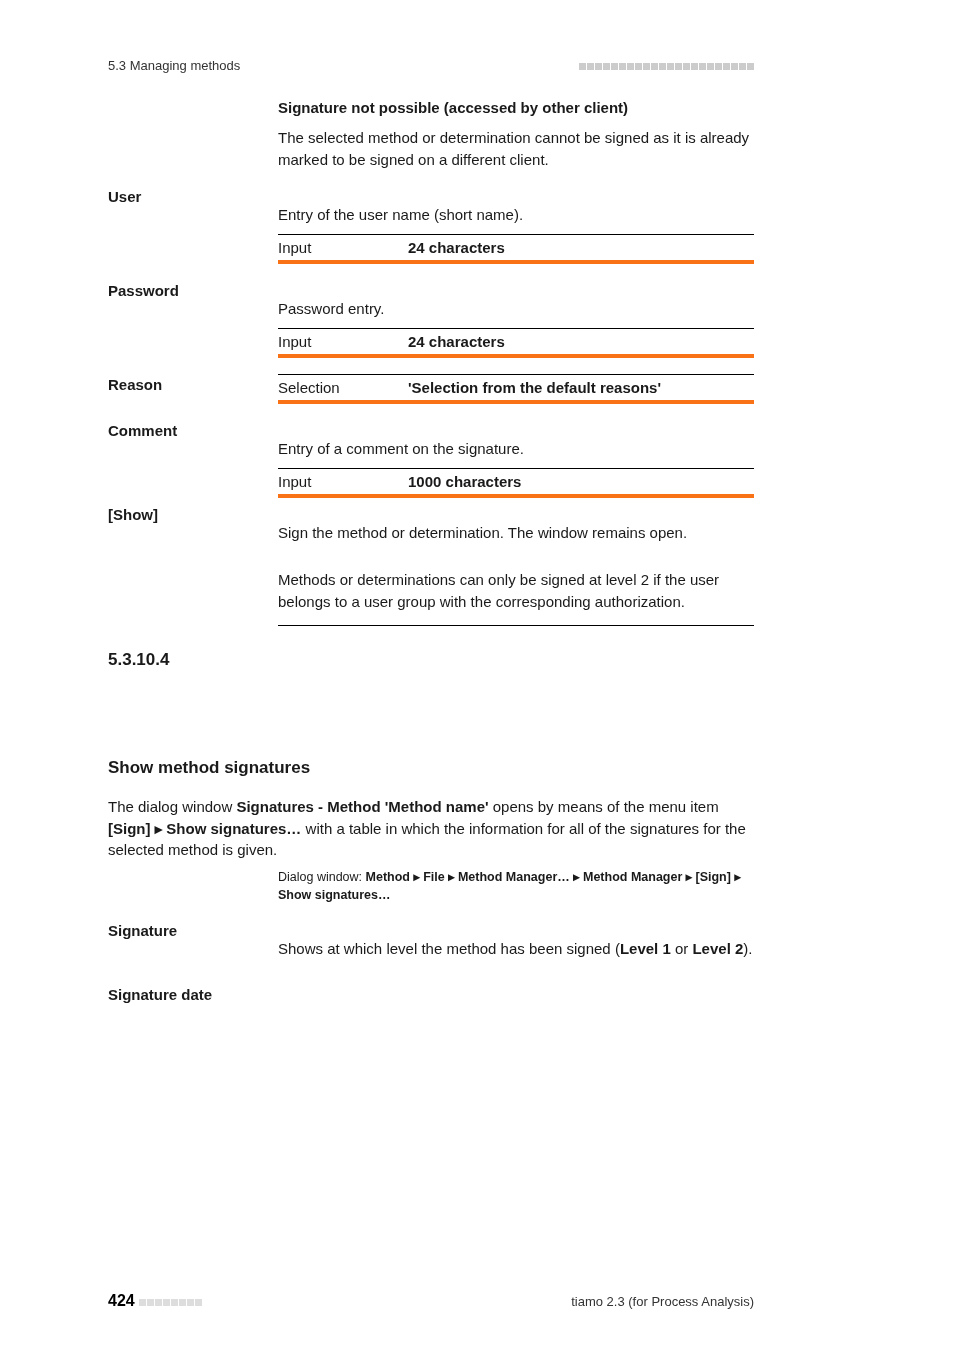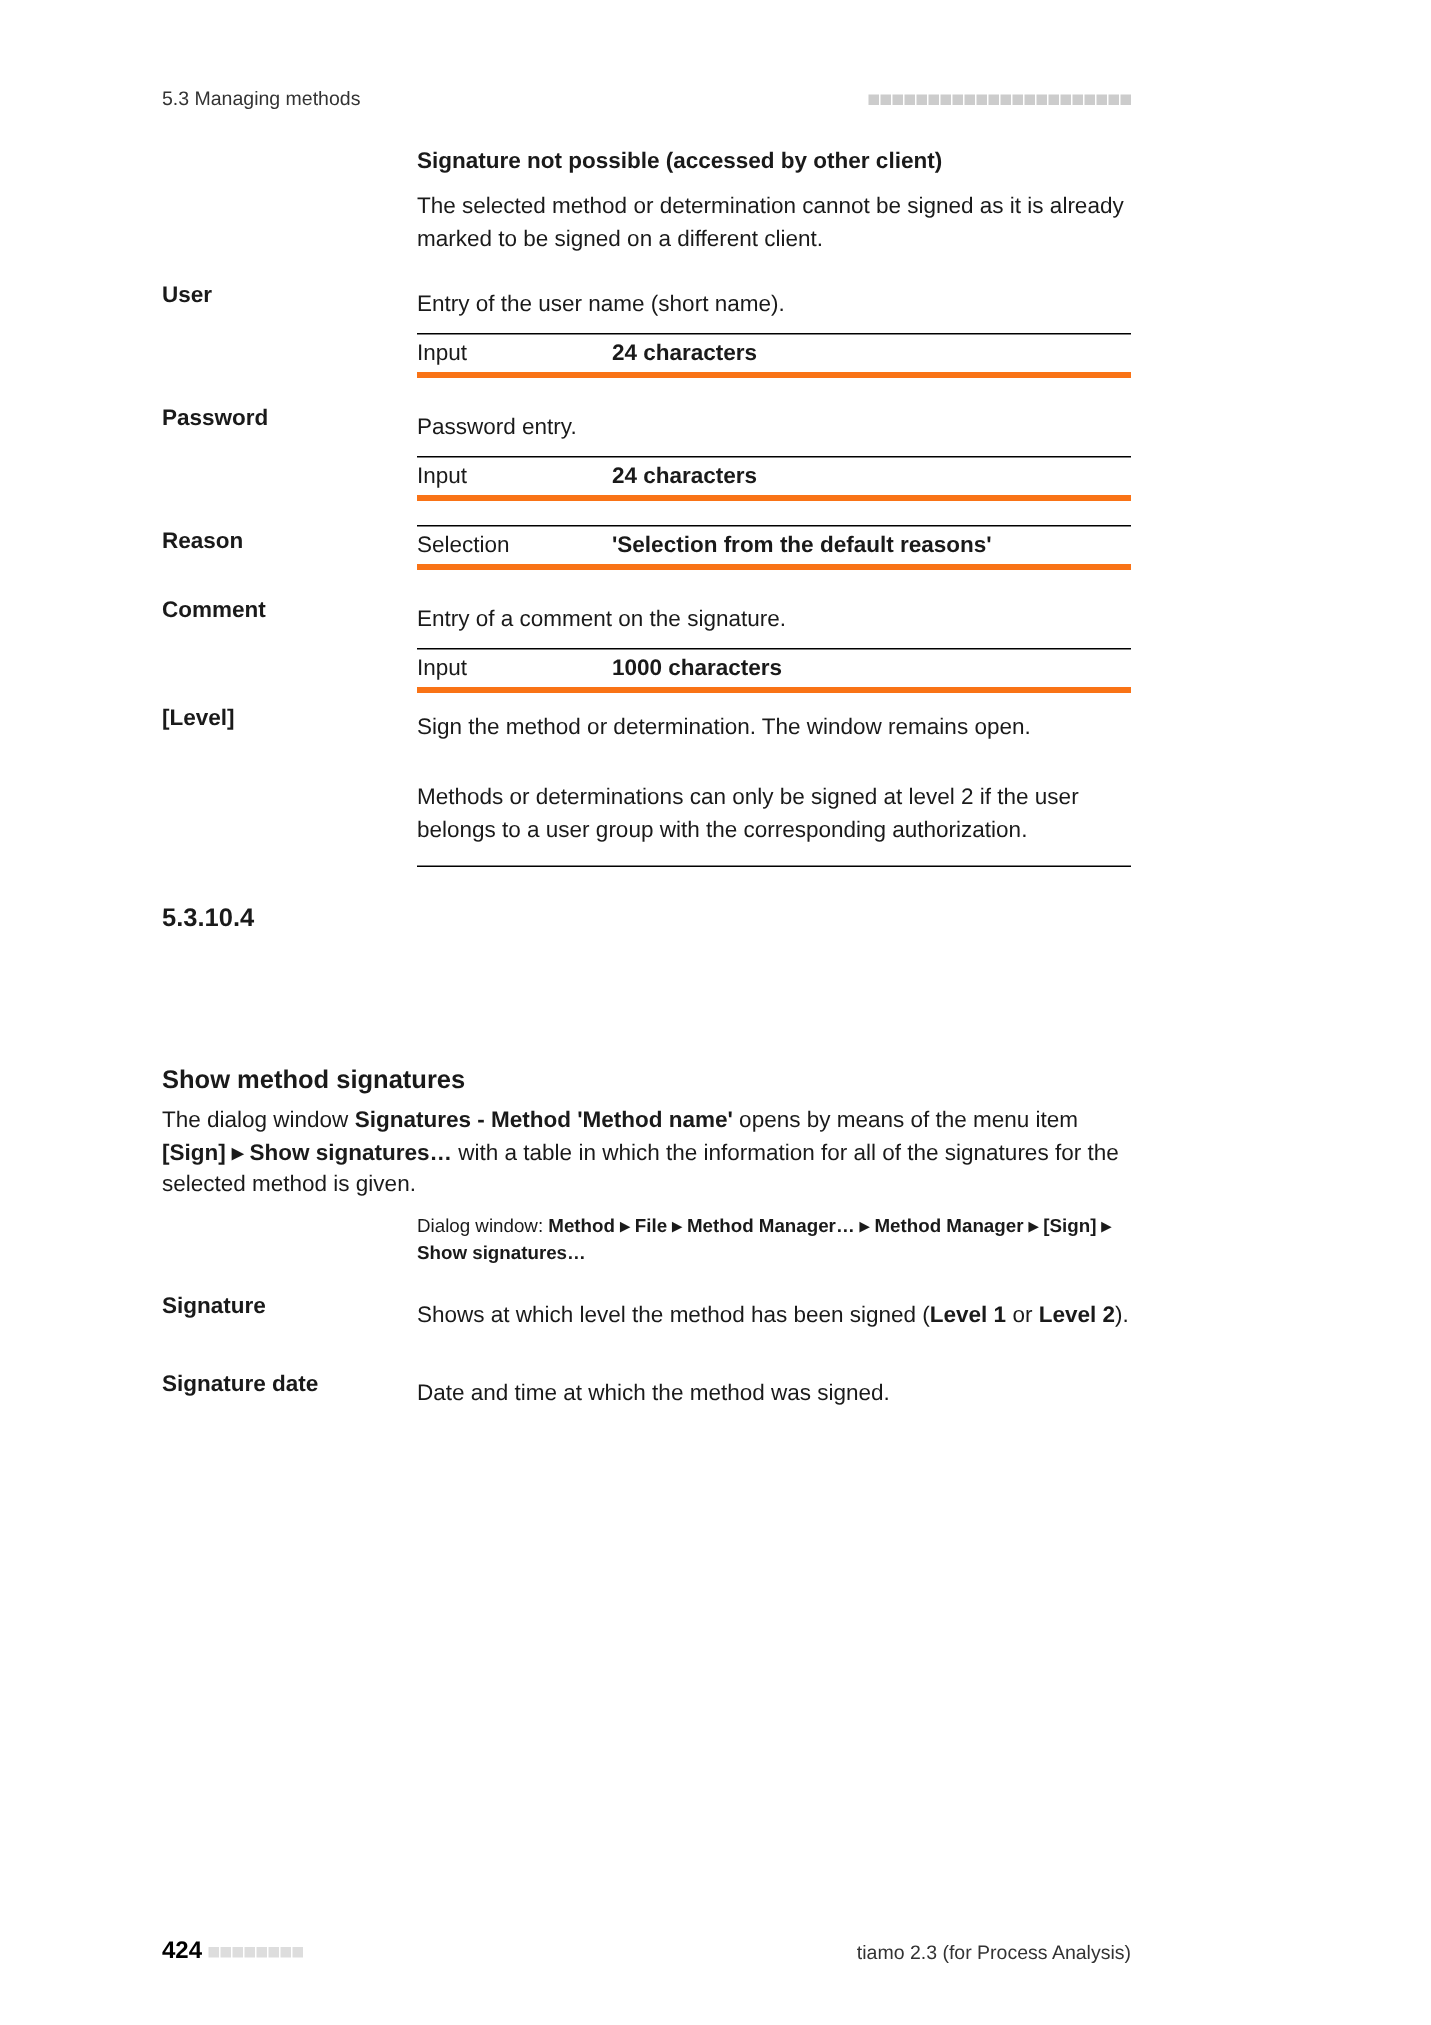--- a/index.html
+++ b/index.html
@@ -12,21 +12,21 @@
   .field-label { width: 170px; flex: 0 0 170px; font-weight: 700; font-size: 15px; padding-top: 2px; }
   .field-content { flex: 1 1 auto; font-size: 15px; }
   .para { font-size: 15px; line-height: 1.45; margin: 2px 0 8px 0; }
   .bold { font-weight: 700; }
   .divider-top { border-top: 1px solid #000; }
   .table-row { display:flex; padding: 4px 0 4px 0; border-bottom: 4px solid #f97316; font-size: 15px; }
   .table-row .c1 { width: 130px; flex: 0 0 130px; }
   .table-row .c2 { flex: 1 1 auto; font-weight: 700; }
   .sec { margin-top: 16px; }
   .gap-sm { margin-top: 6px; }
-  .gap-md { margin-top: 6px; }
+  .gap-md { margin-top: 18px; }
 
   .note-box { margin-top: 14px; }
   .note-head { display:flex; align-items:center; border-top: 2px solid #000; border-bottom: 1px solid #000; padding: 6px 0; }
   .note-icon { width:38px; height:38px; background:#1f71c5; display:flex; align-items:center; justify-content:center; border:1px solid #0b4b87; }
   .note-icon svg { width:22px; height:22px; fill:#fff; }
   .note-title { font-weight:700; font-size:15px; margin-left: 22px; }
   .note-body { font-size:15px; line-height:1.45; padding-top: 12px; border-bottom: 1px solid #000; padding-bottom: 12px; }
 
   .chapter-row { display:flex; align-items:baseline; margin-top: 24px; flex-direction: column; }
   .chapter-num { width: 108px; flex: 0 0 108px; font-weight: 800; font-size: 17px; font-family: Arial, sans-serif; }
@@ -92,21 +92,21 @@
     <div class="field-content">
       <div class="para gap-md">Entry of a comment on the signature.</div>
       <div class="table-row divider-top">
         <div class="c1">Input</div>
         <div class="c2">1000 characters</div>
       </div>
     </div>
   </div>
 
   <div class="gap-sm field-row">
-    <div class="field-label">[Level]</div>
+    <div class="field-label">[Show]</div>
     <div class="field-content">
       <div class="para gap-md">Sign the method or determination. The window remains open.</div>
 
       <div class="note-box">
         <div class="note-body">Methods or determinations can only be signed at level 2 if the user belongs to a user group with the corresponding authorization.</div>
       </div>
     </div>
   </div>
 
   <div class="chapter-row">
@@ -126,23 +126,20 @@
     <div class="field-label">Signature</div>
     <div class="field-content">
       <div class="para gap-md">
         <span>Shows at which level the method has been signed (</span><span class="bold">Level 1</span><span> or </span><span class="bold">Level 2</span><span>).</span>
       </div>
     </div>
   </div>
 
   <div class="sec field-row">
     <div class="field-label" style="width:170px">Signature date</div>
-    <div class="field-content">
-      <div class="para gap-md">Date and time at which the method was signed.</div>
-    </div>
   </div>
 
   <div class="footer">
     <div>
       <span class="pnum">424</span>
       <span class="fdots">
         <span></span><span></span><span></span><span></span><span></span><span></span><span></span><span></span>
       </span>
     </div>
     <div>tiamo 2.3 (for Process Analysis)</div>

